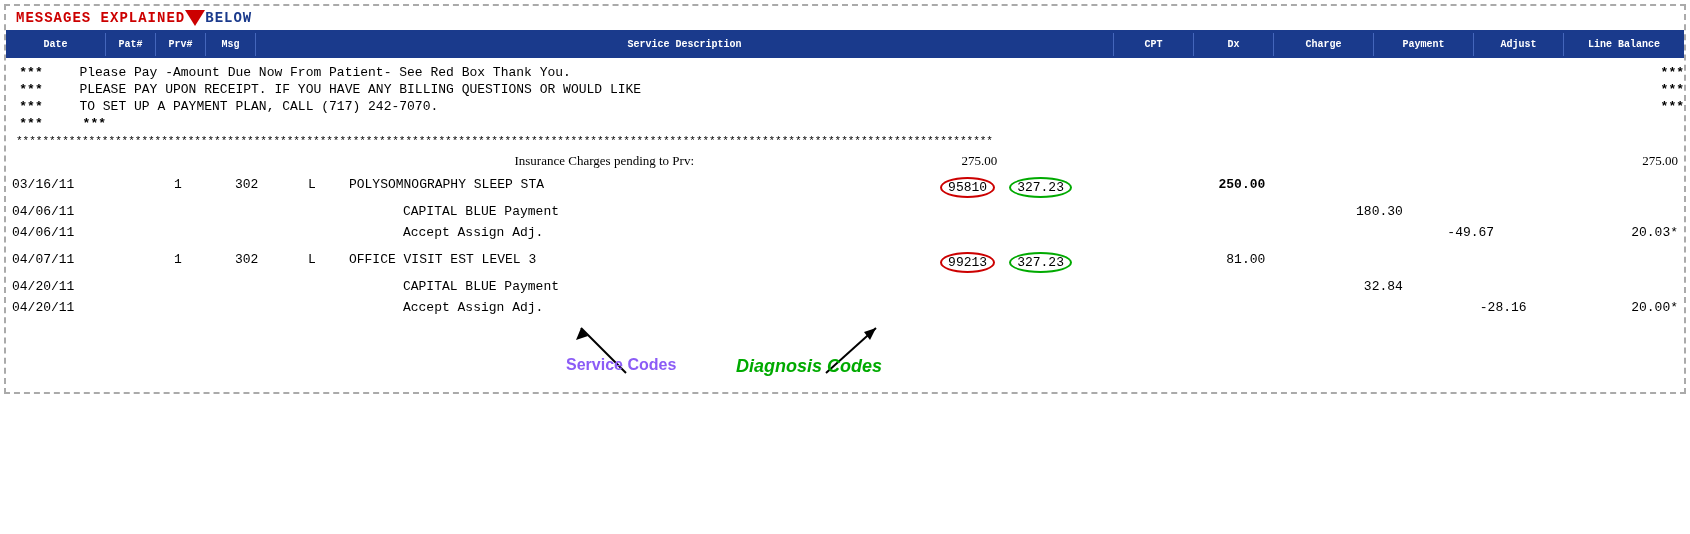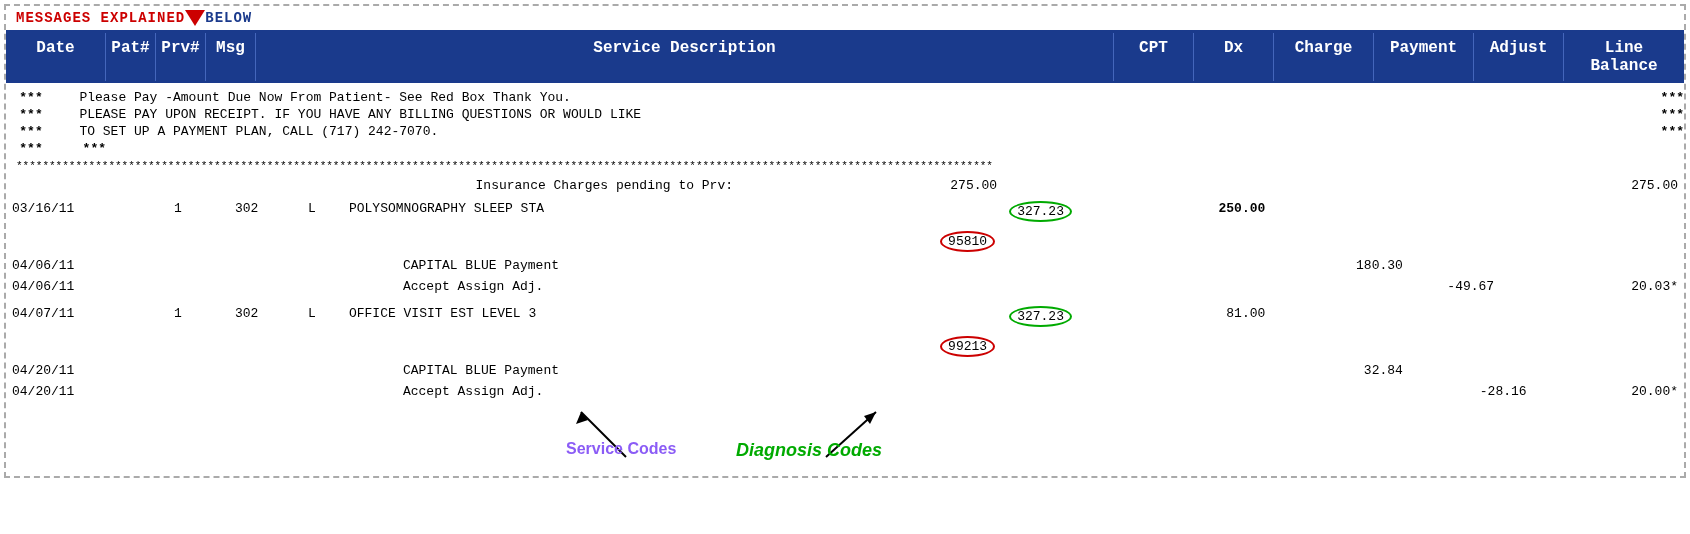--- a/index.html
+++ b/index.html
@@ -43,21 +43,21 @@
       color: #1a3a8c;
       font-weight: bold;
       font-size: 14px;
       letter-spacing: 1px;
     }
 
     .header-row {
       background: #1a3a8c;
       color: #fff;
       font-weight: bold;
-      font-size: 16px;
+      font-size: 10px;
       display: grid;
       grid-template-columns: 100px 50px 50px 50px 1fr 80px 80px 100px 100px 90px 120px;
       border-bottom: 2px solid #1a3a8c;
     }
     .header-row .hcell {
       padding: 6px 4px;
       text-align: center;
       border-right: 1px solid #4466bb;
     }
     .header-row .hcell:last-child { border-right: none; }
@@ -73,20 +73,21 @@
     }
     .data-table td {
       padding: 3px 6px;
       vertical-align: top;
       white-space: nowrap;
     }
 
     .ins-pending-row td {
       padding: 5px 6px;
       color: #000;
+      font-family: Liberation Serif, serif;
     }
 
     .main-row td {
       font-weight: normal;
     }
 
     .col-date { width: 100px; }
     .col-pat { width: 50px; text-align: center; }
     .col-prv { width: 50px; text-align: center; }
     .col-msg { width: 45px; text-align: center; }
@@ -97,21 +98,20 @@
     .col-payment { width: 100px; text-align: right; }
     .col-adjust { width: 90px; text-align: right; }
     .col-balance { width: 110px; text-align: right; }
 
     .circle-red {
       display: inline-block;
       border: 2.5px solid #cc0000;
       border-radius: 50%;
       padding: 1px 6px;
       margin-right: 2px;
-      margin-top: 30px;
     }
     .circle-green {
       display: inline-block;
       border: 2.5px solid #00aa00;
       border-radius: 50%;
       padding: 1px 6px;
     }
 
     .notice-line {
       display: flex;

